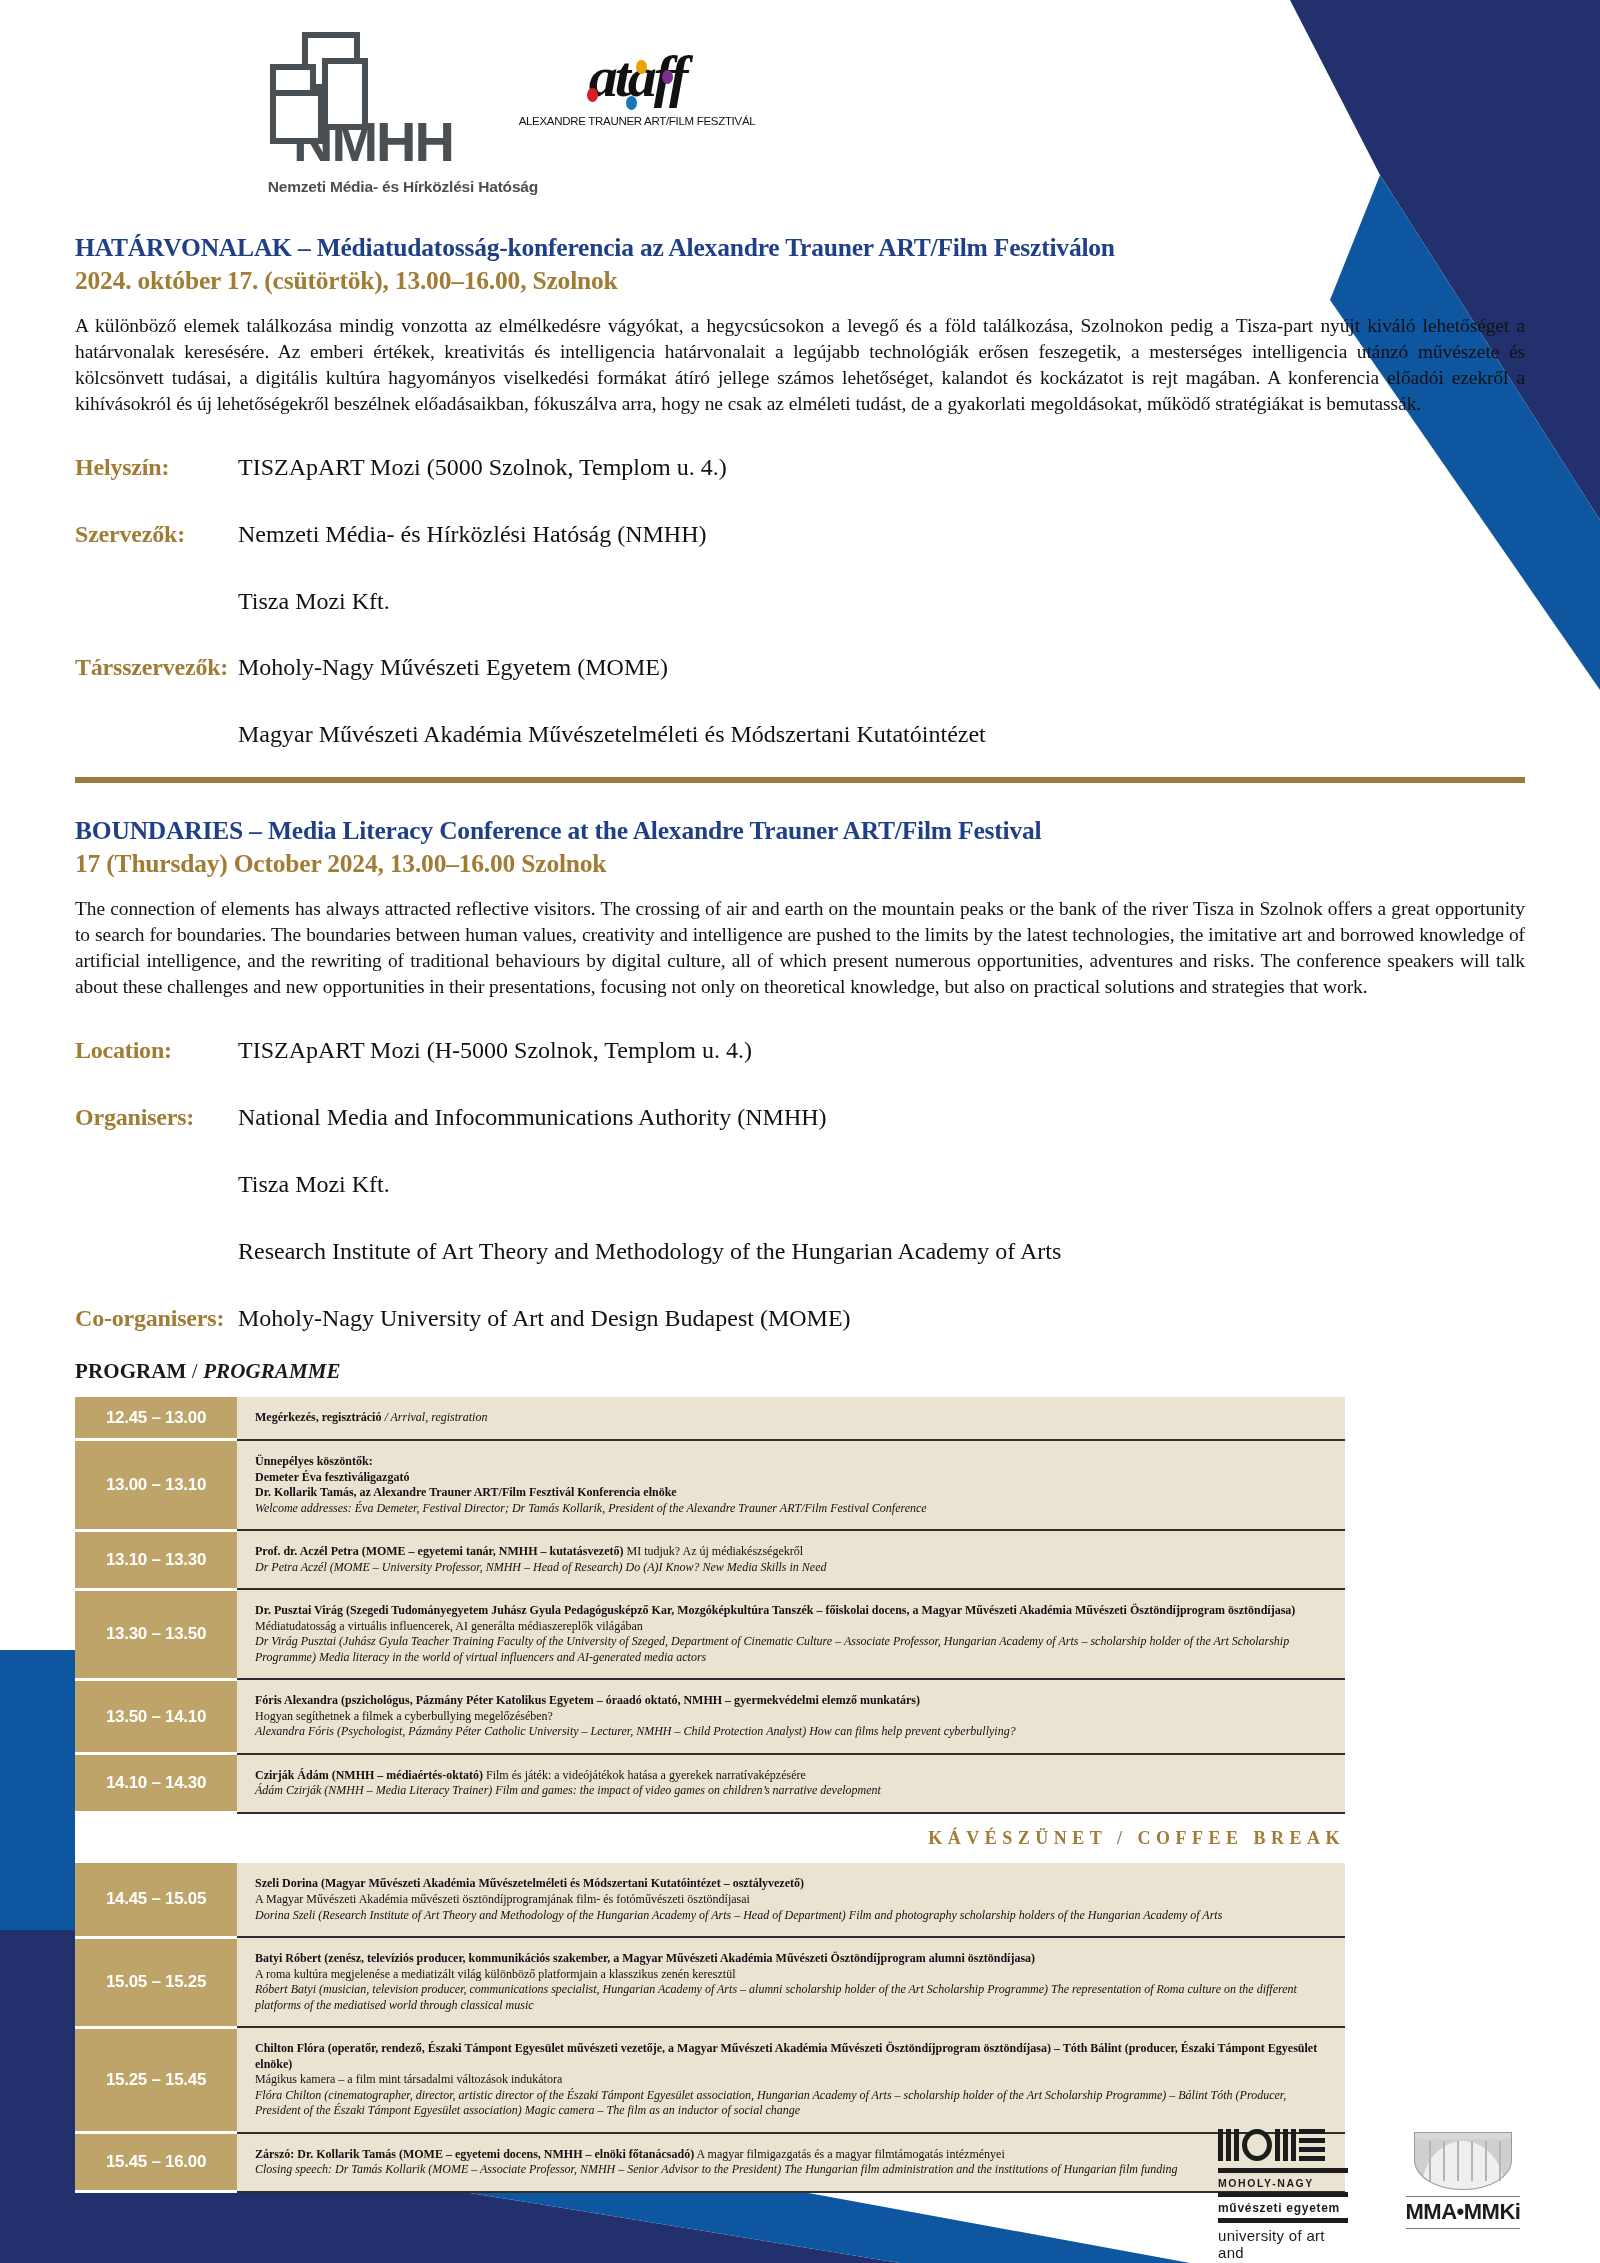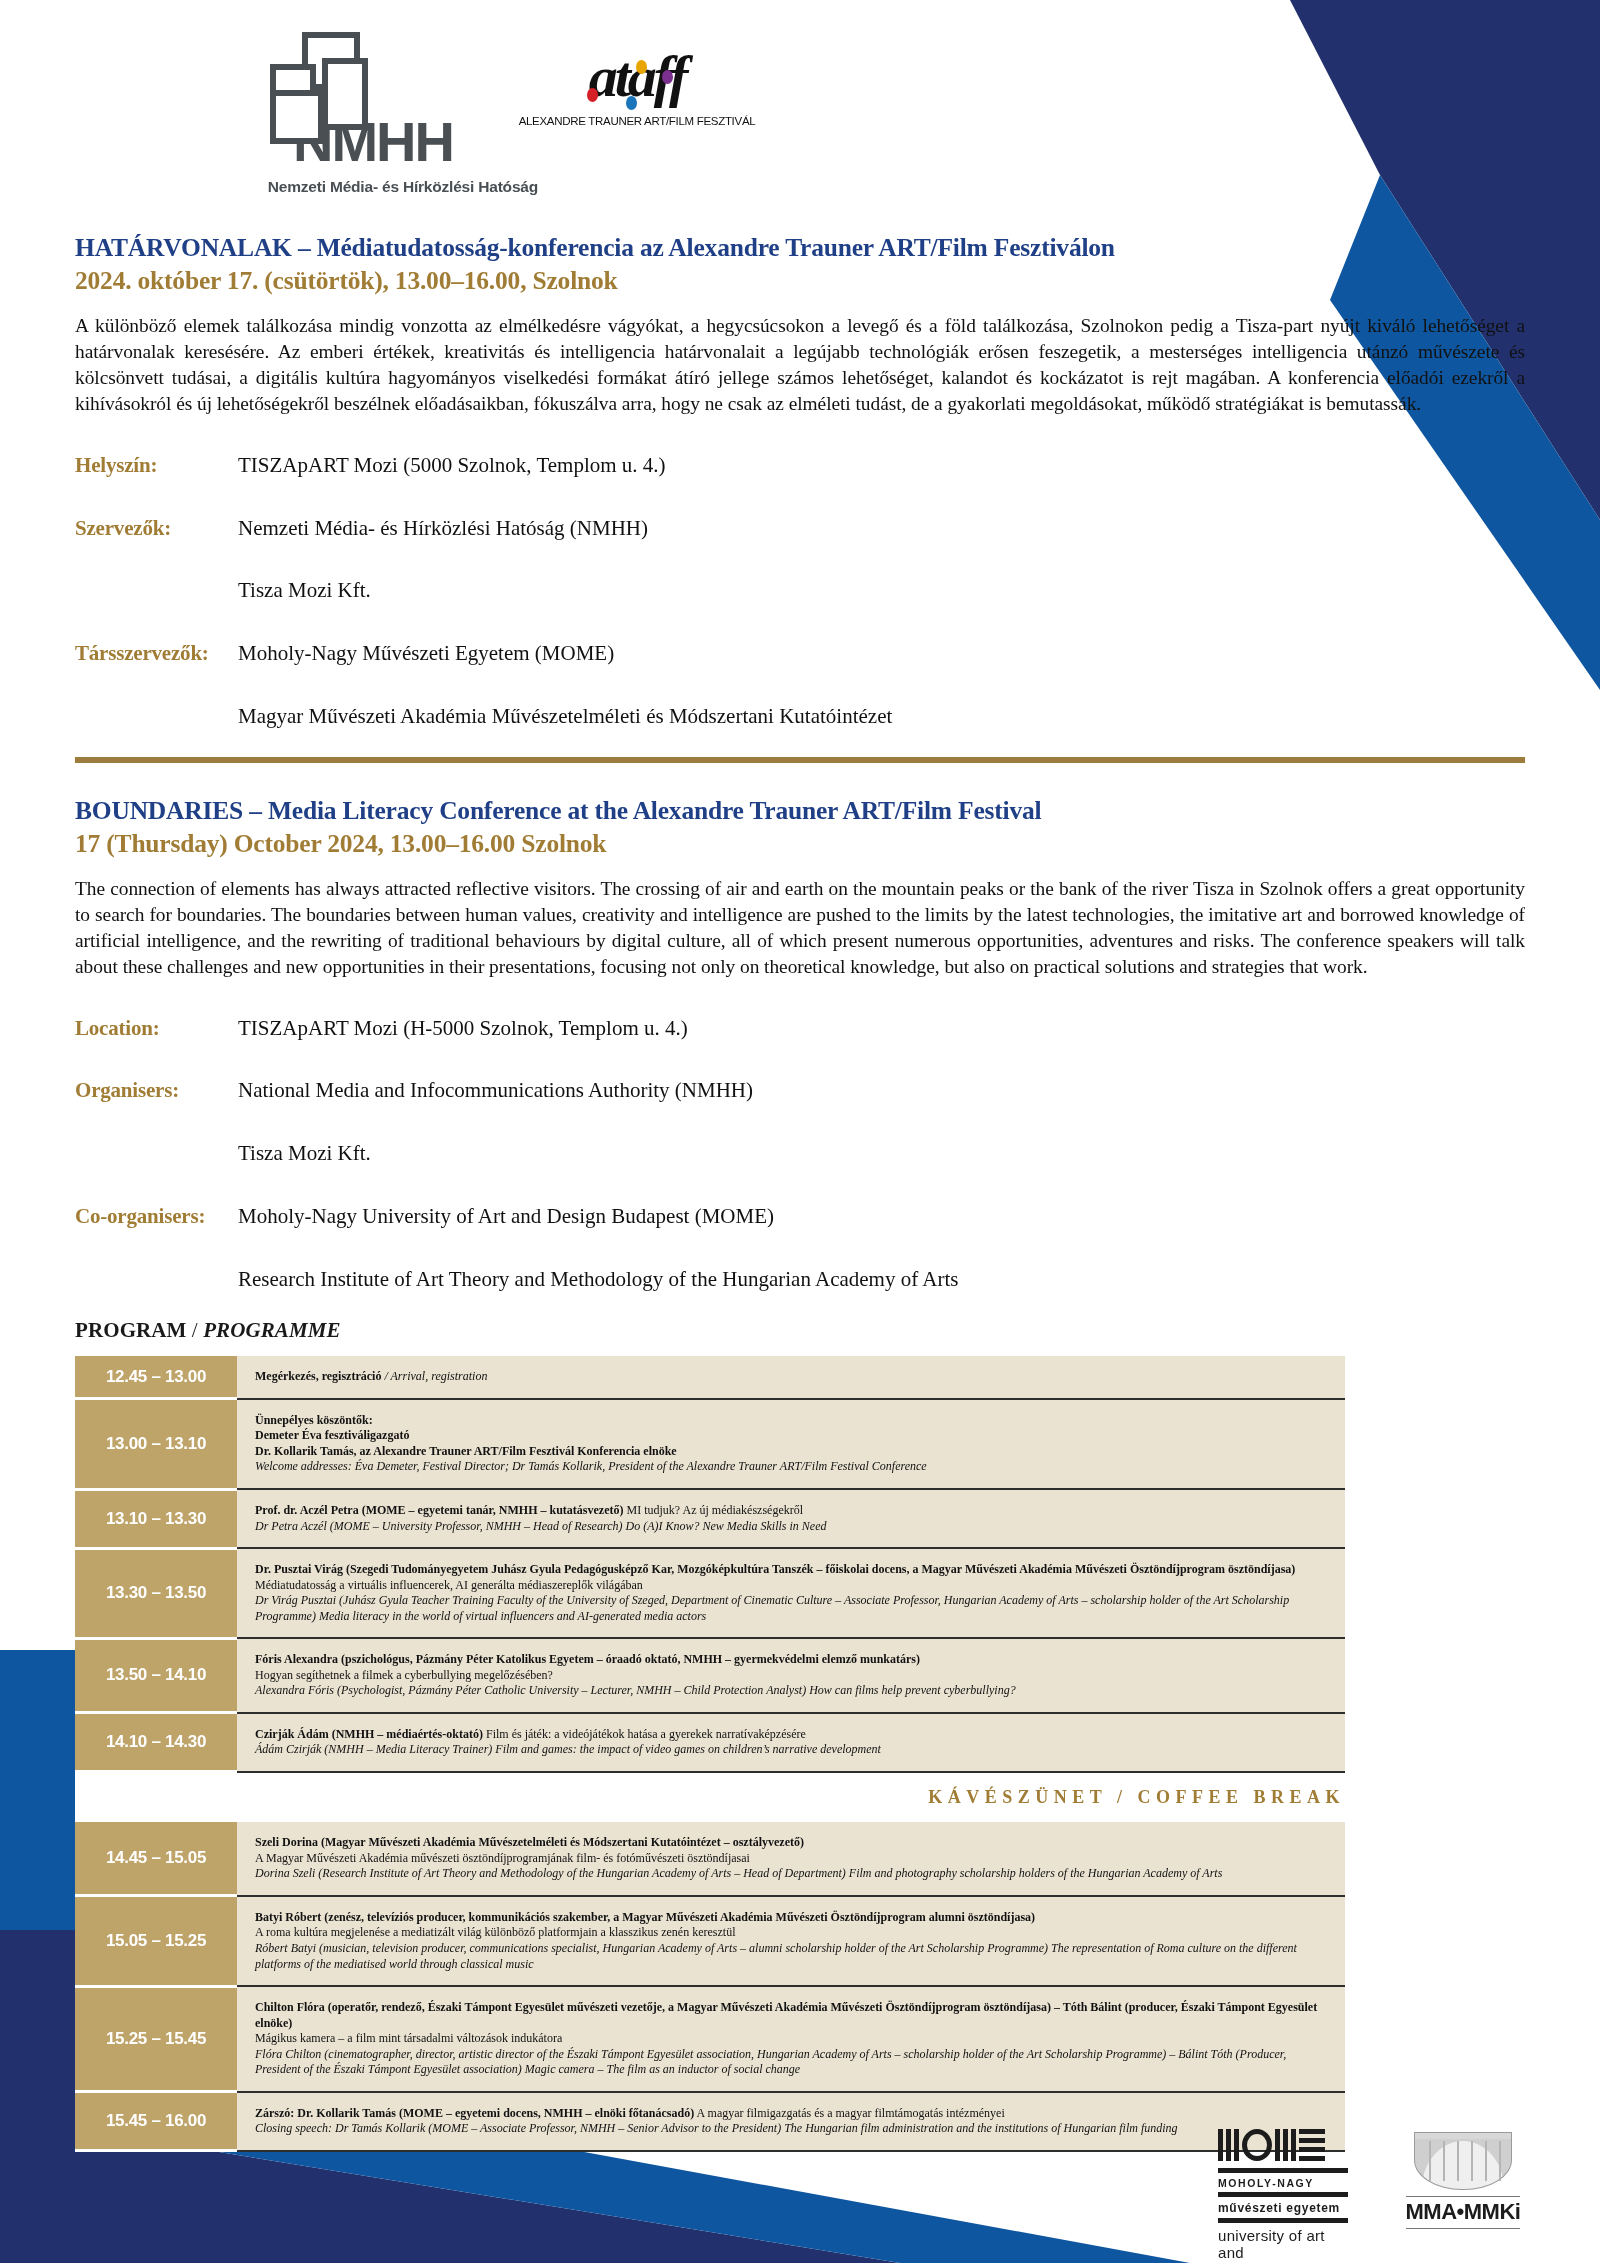--- a/index.html
+++ b/index.html
@@ -57,21 +57,21 @@
     letter-spacing:-0.2px;line-height:1.22;margin-top:2px;
   }
 
   p.body{
     margin:17px 0 0 0;font-size:19.4px;line-height:1.335;color:#111;
     text-align:justify;letter-spacing:-0.05px;
   }
 
   
   .deflist{margin-top:3px;}
-  .defrow{display:flex;align-items:flex-start;font-size:21px;line-height:1.37;margin-top:34px;}
+  .defrow{display:flex;align-items:flex-start;font-size:24px;line-height:1.37;margin-top:34px;}
   .defrow .dt{color:#a07c34;font-weight:bold;width:163px;flex:0 0 163px;letter-spacing:-0.2px;}
   .defrow .dd{color:#111;flex:1;}
   .defrow.cont .dt{visibility:hidden;}
 
   .rule{height:6px;background:#9c7c3c;margin:26px 0 0 0;}
 
   
   .prog-head{margin-top:25px;font-size:21px;font-weight:bold;color:#1a1a1a;letter-spacing:0.1px;}
   .prog-head .sl{font-weight:normal;}
   .prog-head .en{font-style:italic;font-weight:bold;}
@@ -215,27 +215,27 @@
           <span class="dd">TISZApART Mozi (H-5000 Szolnok, Templom u. 4.)</span>
         </div>
         <div class="defrow">
           <span class="dt">Organisers:</span>
           <span class="dd">National Media and Infocommunications Authority (NMHH)</span>
         </div>
         <div class="defrow cont">
           <span class="dt">&nbsp;</span>
           <span class="dd">Tisza Mozi Kft.</span>
         </div>
-        <div class="defrow">
-          <span class="dt">Co-organisers:</span>
-          <span class="dd">Moholy-Nagy University of Art and Design Budapest (MOME)</span>
-        </div>
         <div class="defrow cont">
           <span class="dt">&nbsp;</span>
           <span class="dd">Research Institute of Art Theory and Methodology of the Hungarian Academy of Arts</span>
+        </div>
+        <div class="defrow">
+          <span class="dt">Co-organisers:</span>
+          <span class="dd">Moholy-Nagy University of Art and Design Budapest (MOME)</span>
         </div>
       </div>
 
     <div class="prog-head">
       <span>PROGRAM</span><span class="sl"> / </span><span class="en">PROGRAMME</span>
     </div>
 
     <table class="program">
       <tbody>
           <tr class="first">

